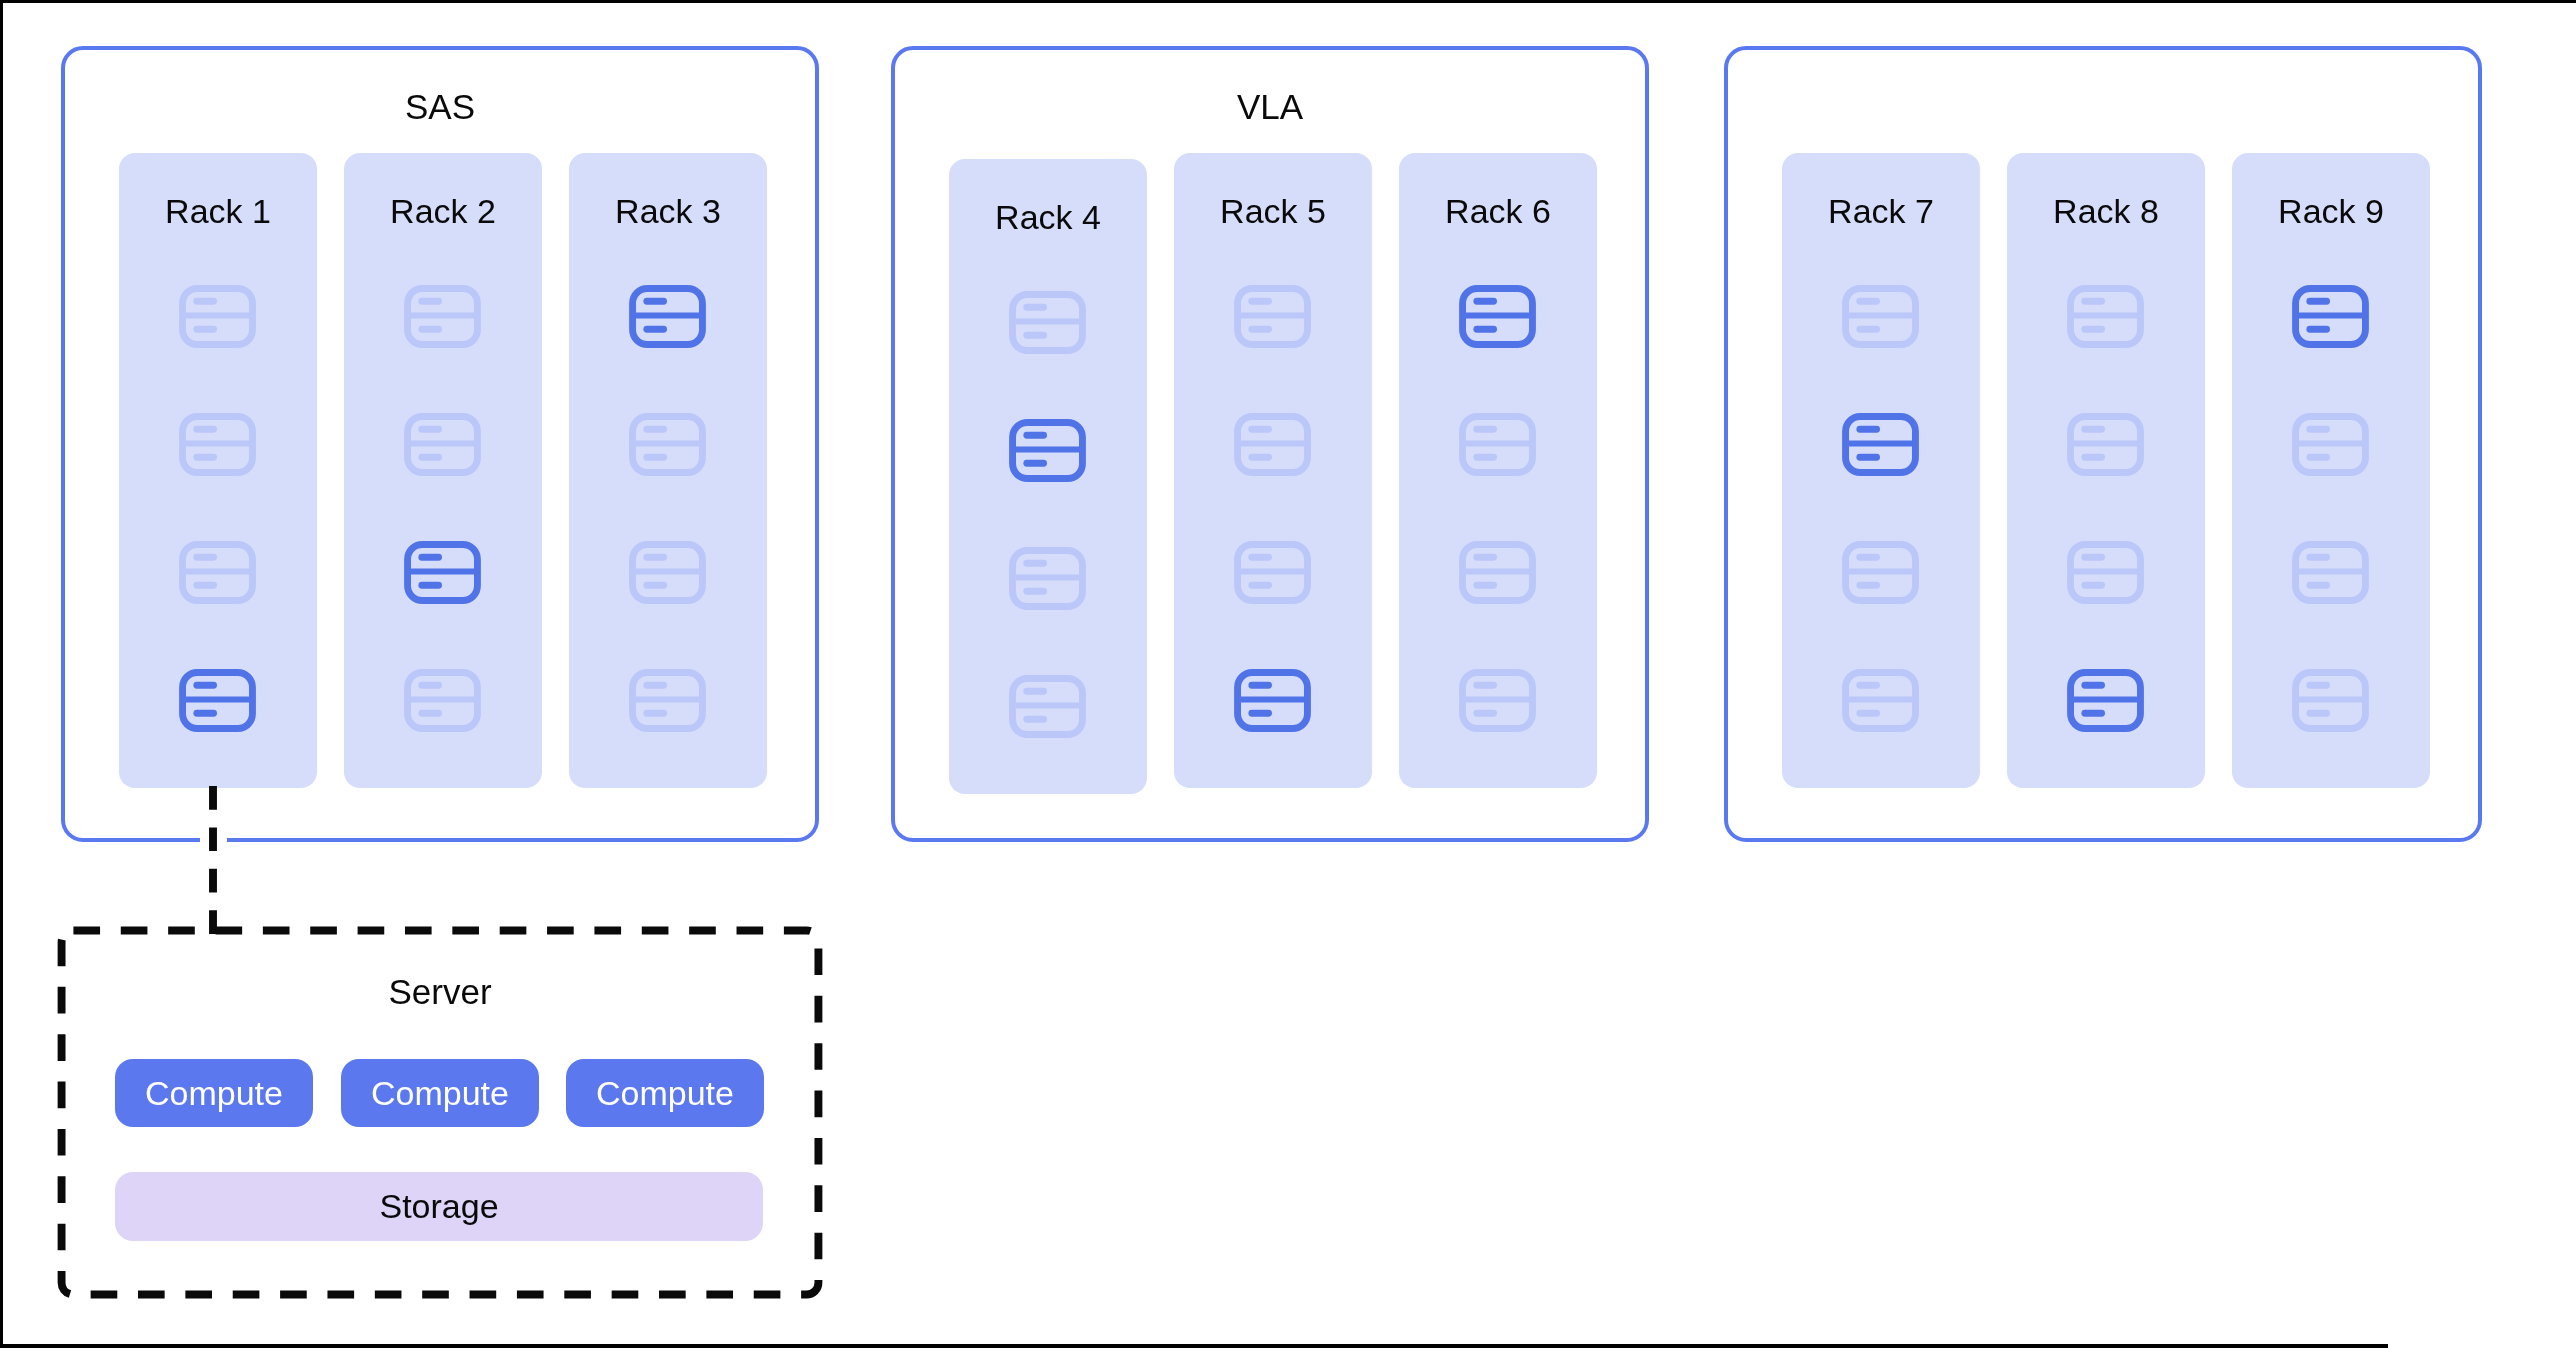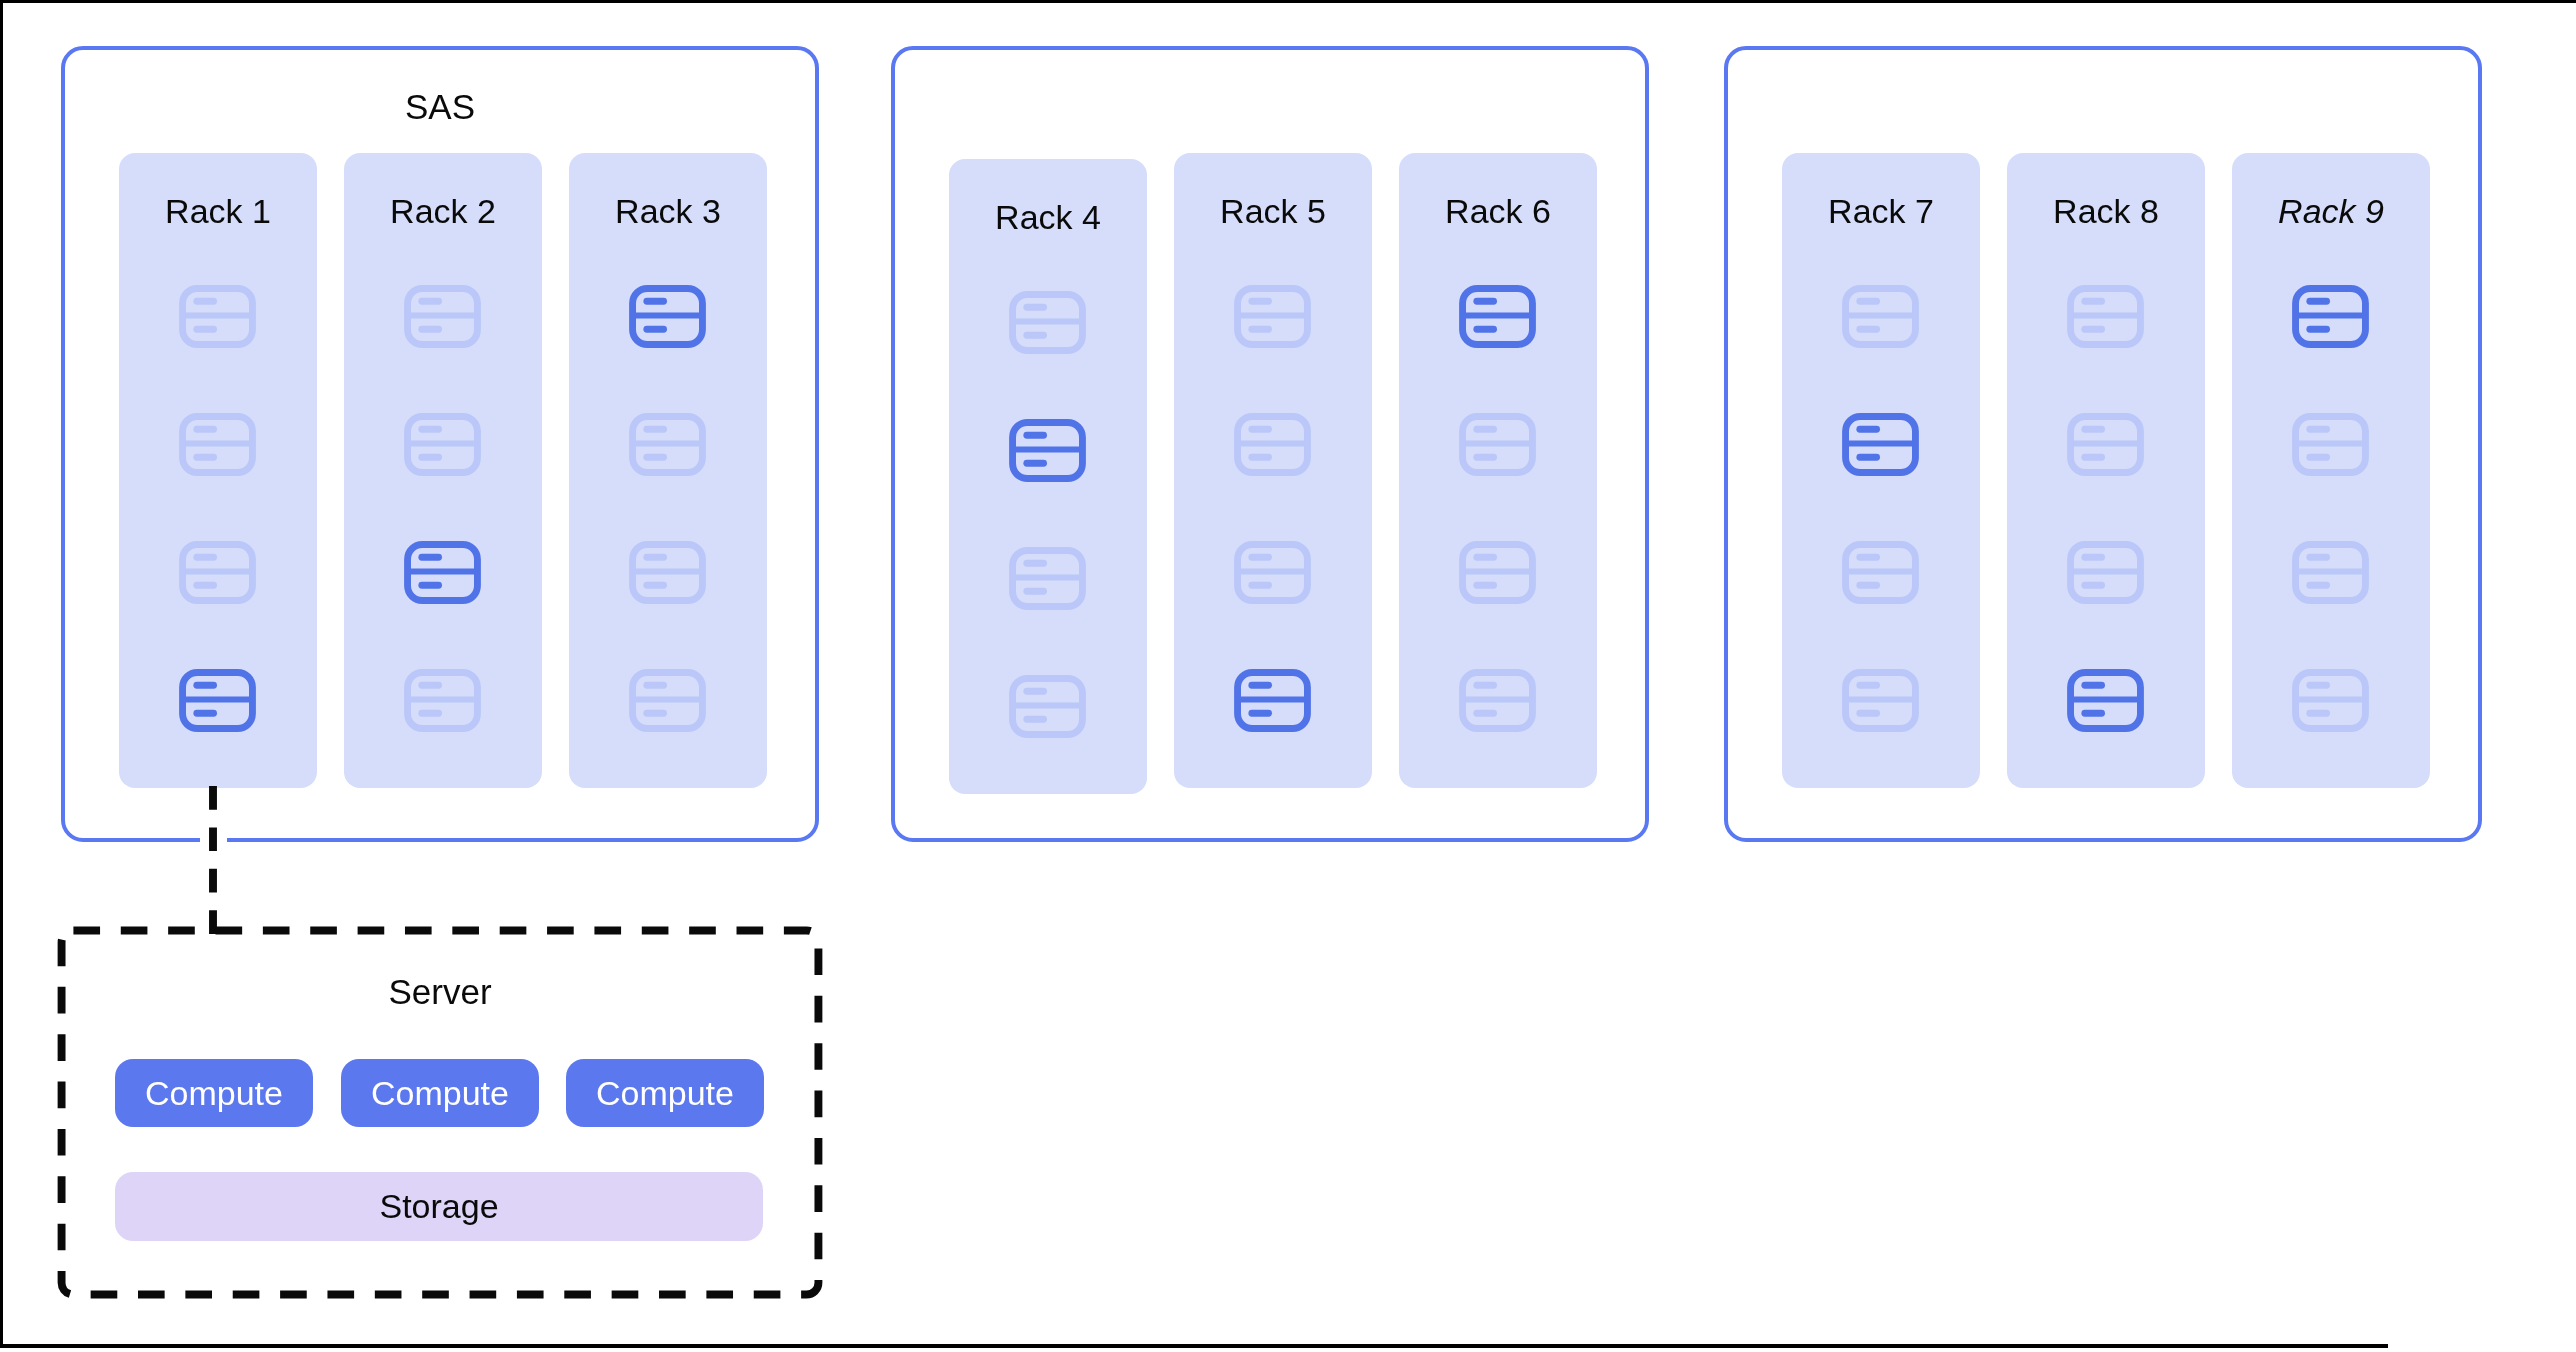--- a/index.html
+++ b/index.html
@@ -169,20 +169,21 @@
           <svg width="77" height="63" viewBox="0 0 78 64" fill="none">
             <rect x="3.5" y="3.5" width="71" height="57" rx="15" stroke="currentColor" stroke-width="7"></rect>
             <line x1="4" y1="31" x2="74" y2="31" stroke="currentColor" stroke-width="6"></line>
             <line x1="18" y1="16.5" x2="35" y2="16.5" stroke="currentColor" stroke-width="7" stroke-linecap="round"></line>
             <line x1="18" y1="45" x2="35" y2="45" stroke="currentColor" stroke-width="7" stroke-linecap="round"></line>
           </svg>
         </span>
       </div>
     </div>
     <div class="zone" style="left: 891px;">
+      <div class="zone-title">VLA</div>
       <div class="rack" style="left: 54px; margin-top: 6px;">
         <div class="rack-label">Rack 4</div>
         <span class="slot srv-idle" style="top: 132px;">
           <svg width="77" height="63" viewBox="0 0 78 64" fill="none">
             <rect x="3.5" y="3.5" width="71" height="57" rx="15" stroke="currentColor" stroke-width="7"></rect>
             <line x1="4" y1="31" x2="74" y2="31" stroke="currentColor" stroke-width="6"></line>
             <line x1="18" y1="16.5" x2="35" y2="16.5" stroke="currentColor" stroke-width="7" stroke-linecap="round"></line>
             <line x1="18" y1="45" x2="35" y2="45" stroke="currentColor" stroke-width="7" stroke-linecap="round"></line>
           </svg>
         </span>
@@ -346,21 +347,21 @@
         </span>
         <span class="slot srv-active" style="top: 516px;">
           <svg width="77" height="63" viewBox="0 0 78 64" fill="none">
             <rect x="3.5" y="3.5" width="71" height="57" rx="15" stroke="currentColor" stroke-width="7"></rect>
             <line x1="4" y1="31" x2="74" y2="31" stroke="currentColor" stroke-width="6"></line>
             <line x1="18" y1="16.5" x2="35" y2="16.5" stroke="currentColor" stroke-width="7" stroke-linecap="round"></line>
             <line x1="18" y1="45" x2="35" y2="45" stroke="currentColor" stroke-width="7" stroke-linecap="round"></line>
           </svg>
         </span>
       </div>
-      <div class="rack" style="left: 504px; font-style: italic;">
+      <div class="rack" style="left: 504px;">
         <div class="rack-label">Rack 9</div>
         <span class="slot srv-active" style="top: 132px;">
           <svg width="77" height="63" viewBox="0 0 78 64" fill="none">
             <rect x="3.5" y="3.5" width="71" height="57" rx="15" stroke="currentColor" stroke-width="7"></rect>
             <line x1="4" y1="31" x2="74" y2="31" stroke="currentColor" stroke-width="6"></line>
             <line x1="18" y1="16.5" x2="35" y2="16.5" stroke="currentColor" stroke-width="7" stroke-linecap="round"></line>
             <line x1="18" y1="45" x2="35" y2="45" stroke="currentColor" stroke-width="7" stroke-linecap="round"></line>
           </svg>
         </span>
         <span class="slot srv-idle" style="top: 260px;">

